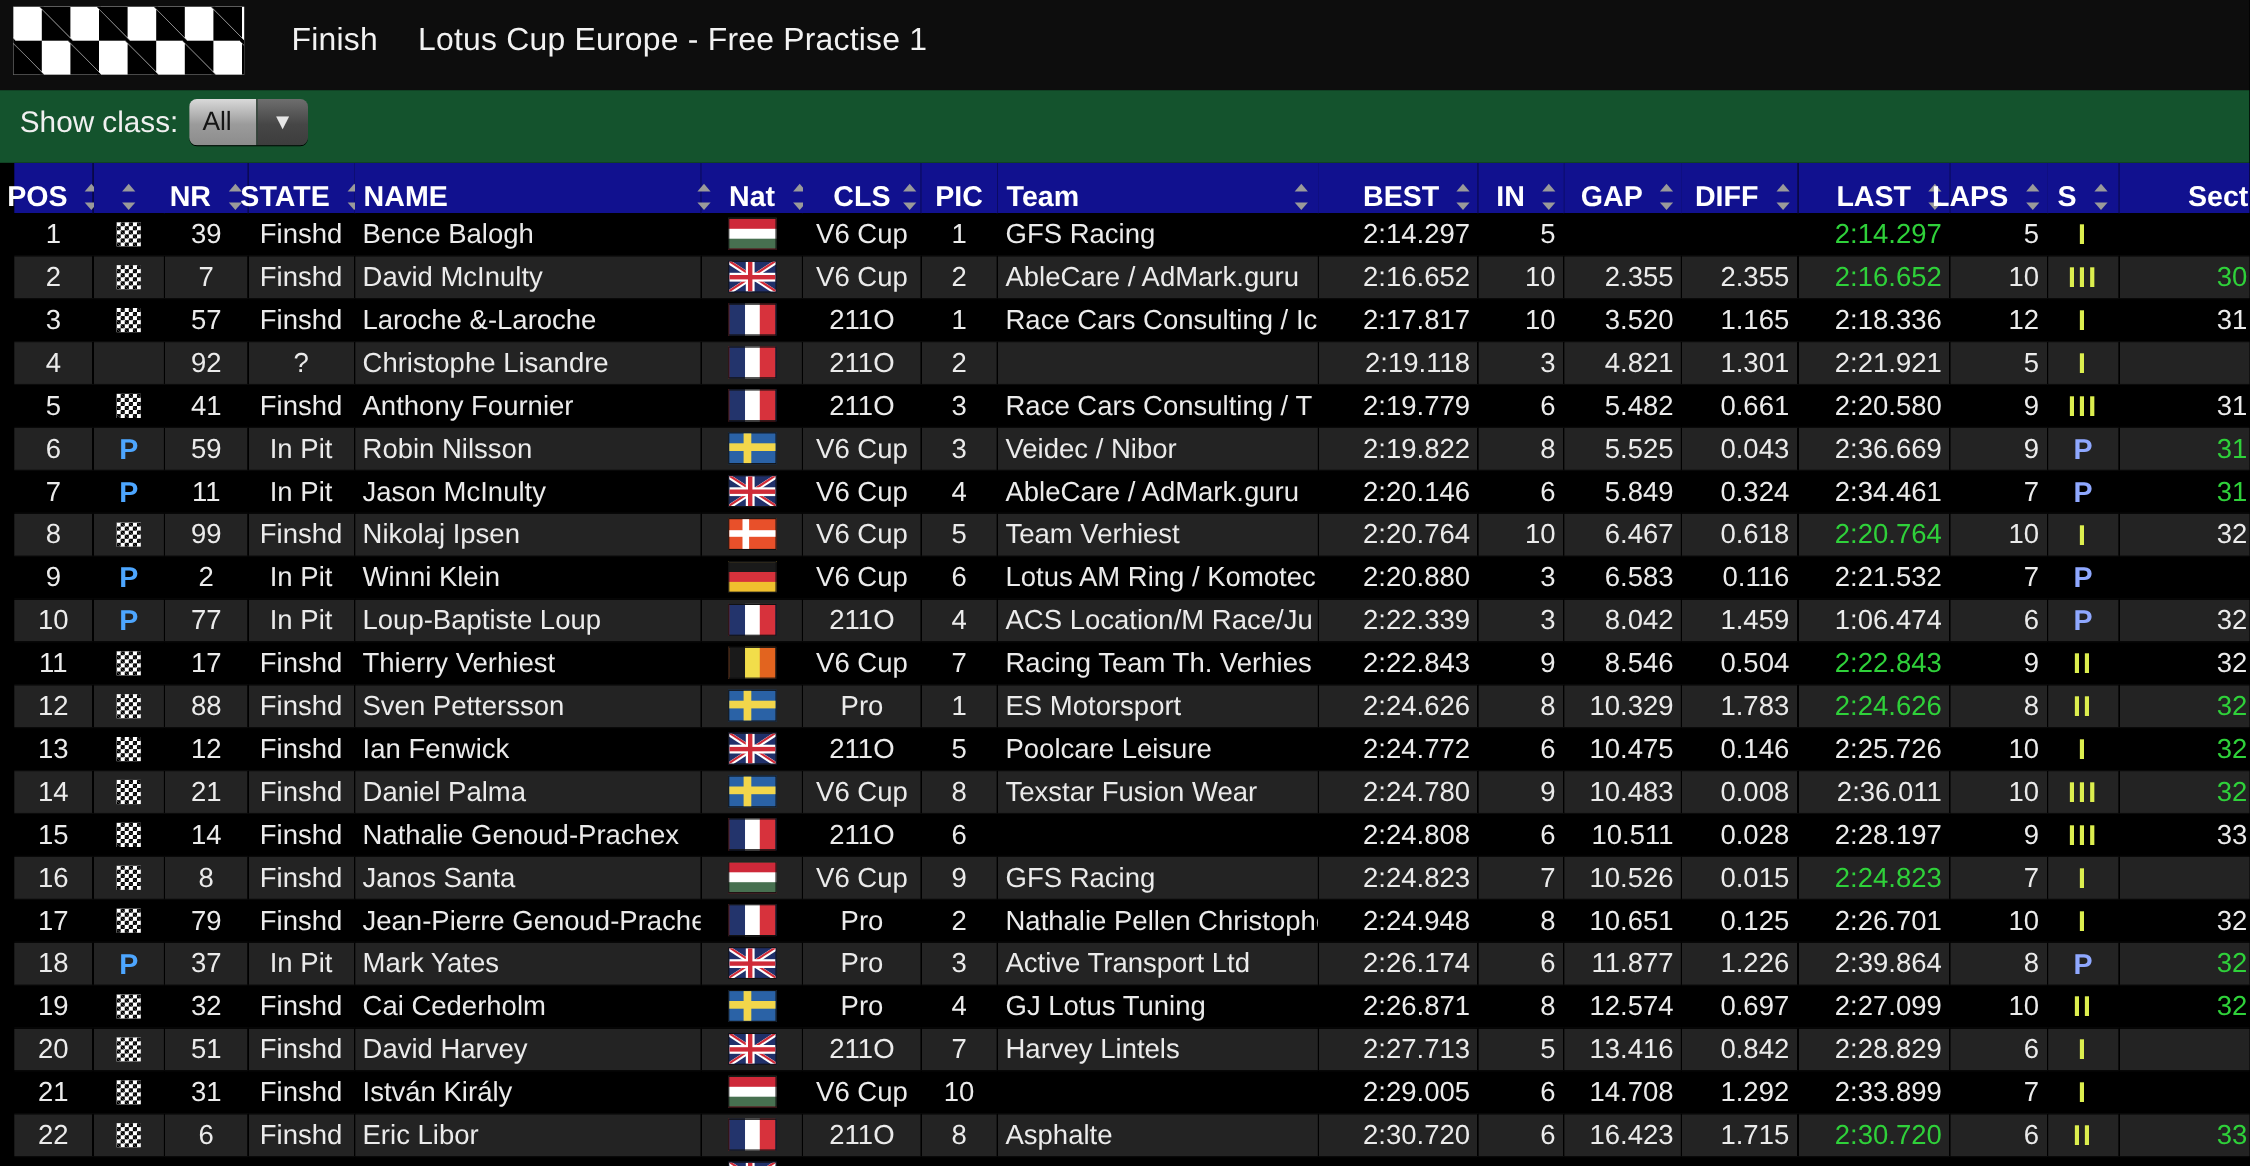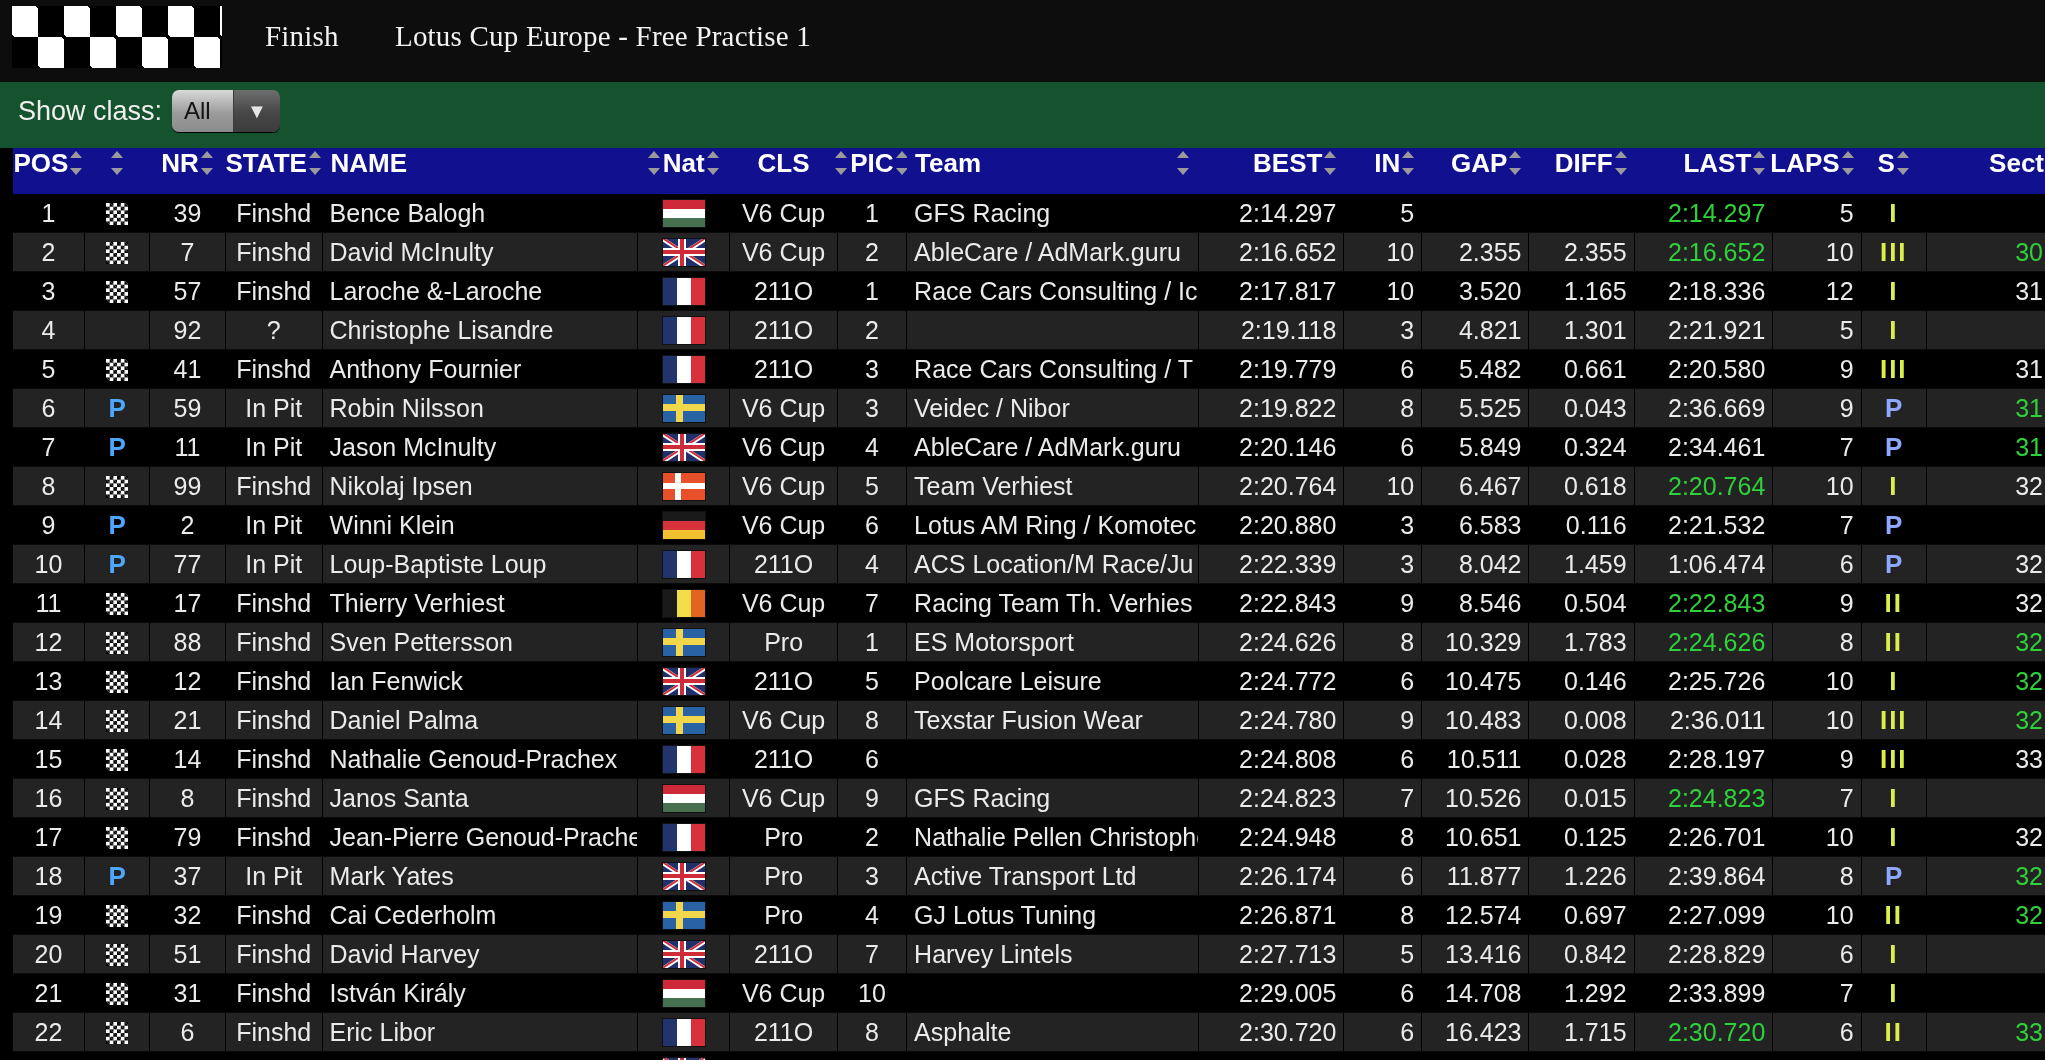--- a/index.html
+++ b/index.html
@@ -15,24 +15,23 @@
     background-color:#fff;
     background-image:
       linear-gradient(45deg,#000 25%,transparent 25%,transparent 75%,#000 75%,#000),
       linear-gradient(45deg,#000 25%,transparent 25%,transparent 75%,#000 75%,#000);
     background-size:52px 62px;
     background-position:0 0, 26px 31px;
   }
   #banner .btxt{
     position:absolute;top:20px;font-size:29px;color:#f2f2f2;letter-spacing:.2px;
     white-space:nowrap;
-    font-family:Liberation Serif, serif;
   }
   #finish-label{left:265px;}
-  #event-title{left:380px;margin-left:15px;}
+  #event-title{left:380px;}
 
   
   #filterbar{height:66px;position:relative;background:#14532d;}
   #showclass-label{position:absolute;left:18px;top:14px;font-size:27px;color:#f0f0f0;}
   #class-select{
     position:absolute;left:172px;top:8px;width:108px;height:42px;
     border-radius:7px;overflow:hidden;display:flex;
     box-shadow:0 1px 0 #000;
   }
   #class-select .val{
@@ -47,21 +46,21 @@
   }
 
   
   #grid-wrap{margin:0 13px;width:2019px;}
   table{border-collapse:collapse;table-layout:fixed;width:2038px;}
   thead th{
     background:#11118f;color:#fff;font-size:26px;font-weight:bold;
     height:46px;padding:0;position:relative;white-space:nowrap;
     border-right:1px solid #11118f;
   }
-  thead th .hc{display:flex;align-items:flex-start;justify-content:center;height:46px;gap:2px;}
+  thead th .hc{display:flex;align-items:flex-end;justify-content:center;height:46px;gap:16px;}
   thead th.l .hc{justify-content:flex-start;padding-left:8px;}
   thead th.r .hc{justify-content:flex-end;padding-right:6px;}
   .sorter{
     display:inline-block;width:13px;height:30px;position:relative;flex:0 0 13px;
   }
   .sorter i{display:block;position:absolute;left:0;width:0;height:0;
     border-left:6px solid transparent;border-right:6px solid transparent;}
   .sorter i.up{top:3px;border-bottom:7px solid #9a9a9a;}
   .sorter i.dn{bottom:3px;border-top:7px solid #9a9a9a;}
 

